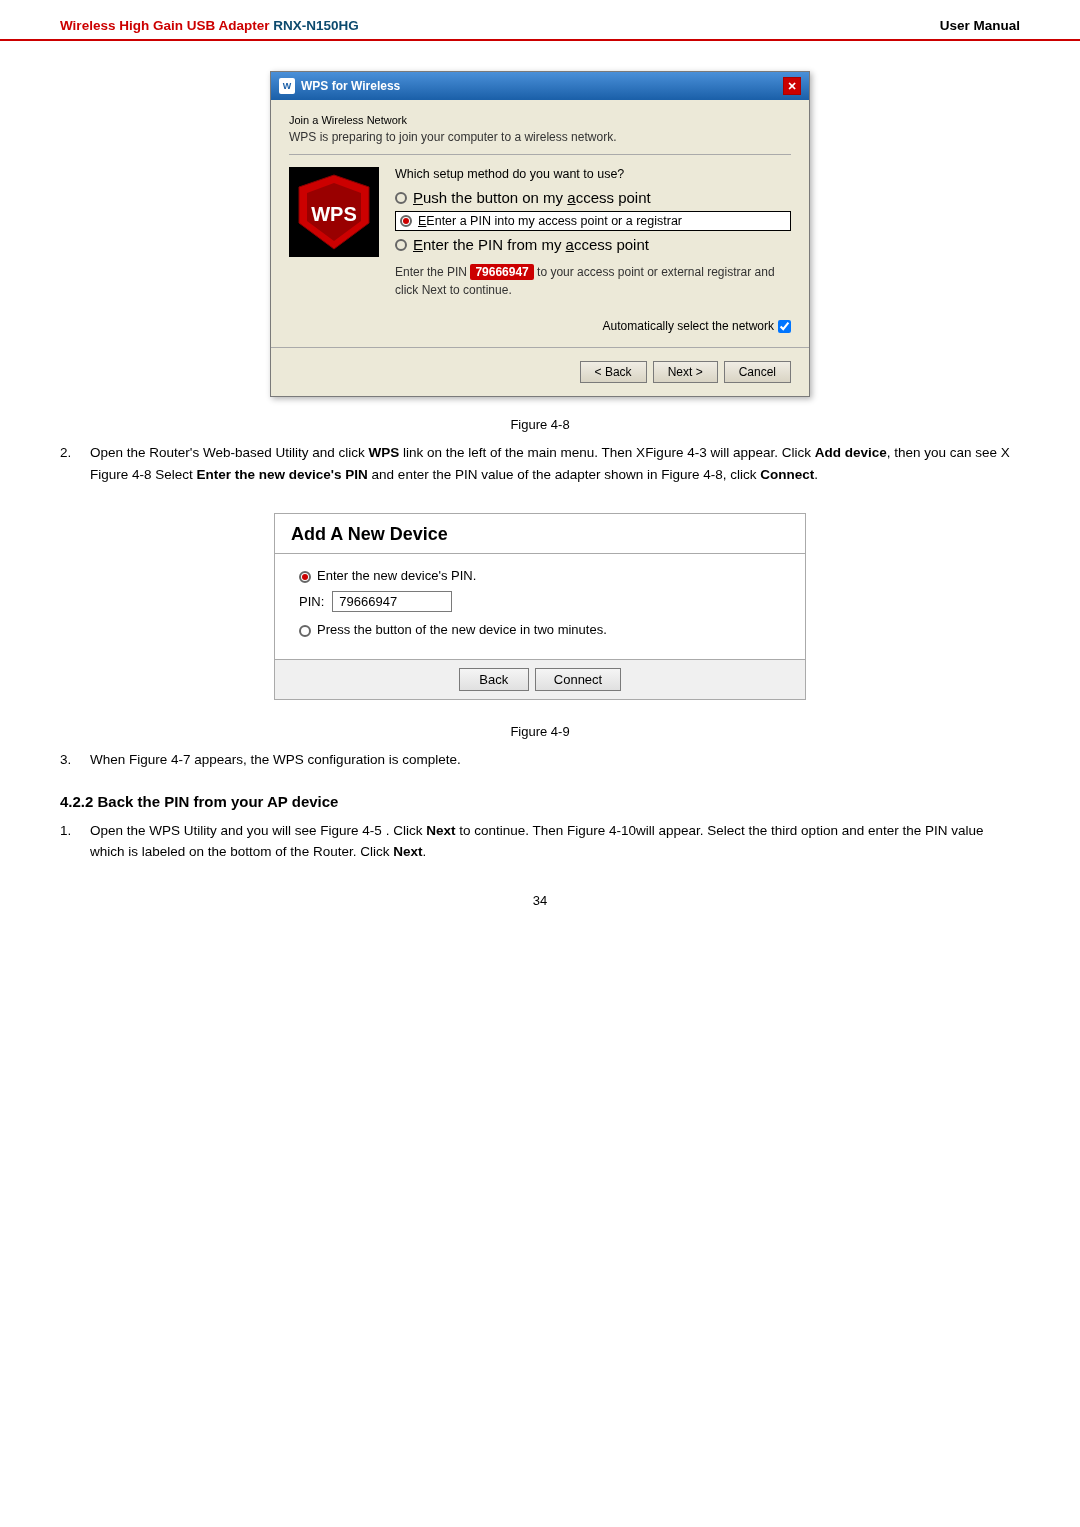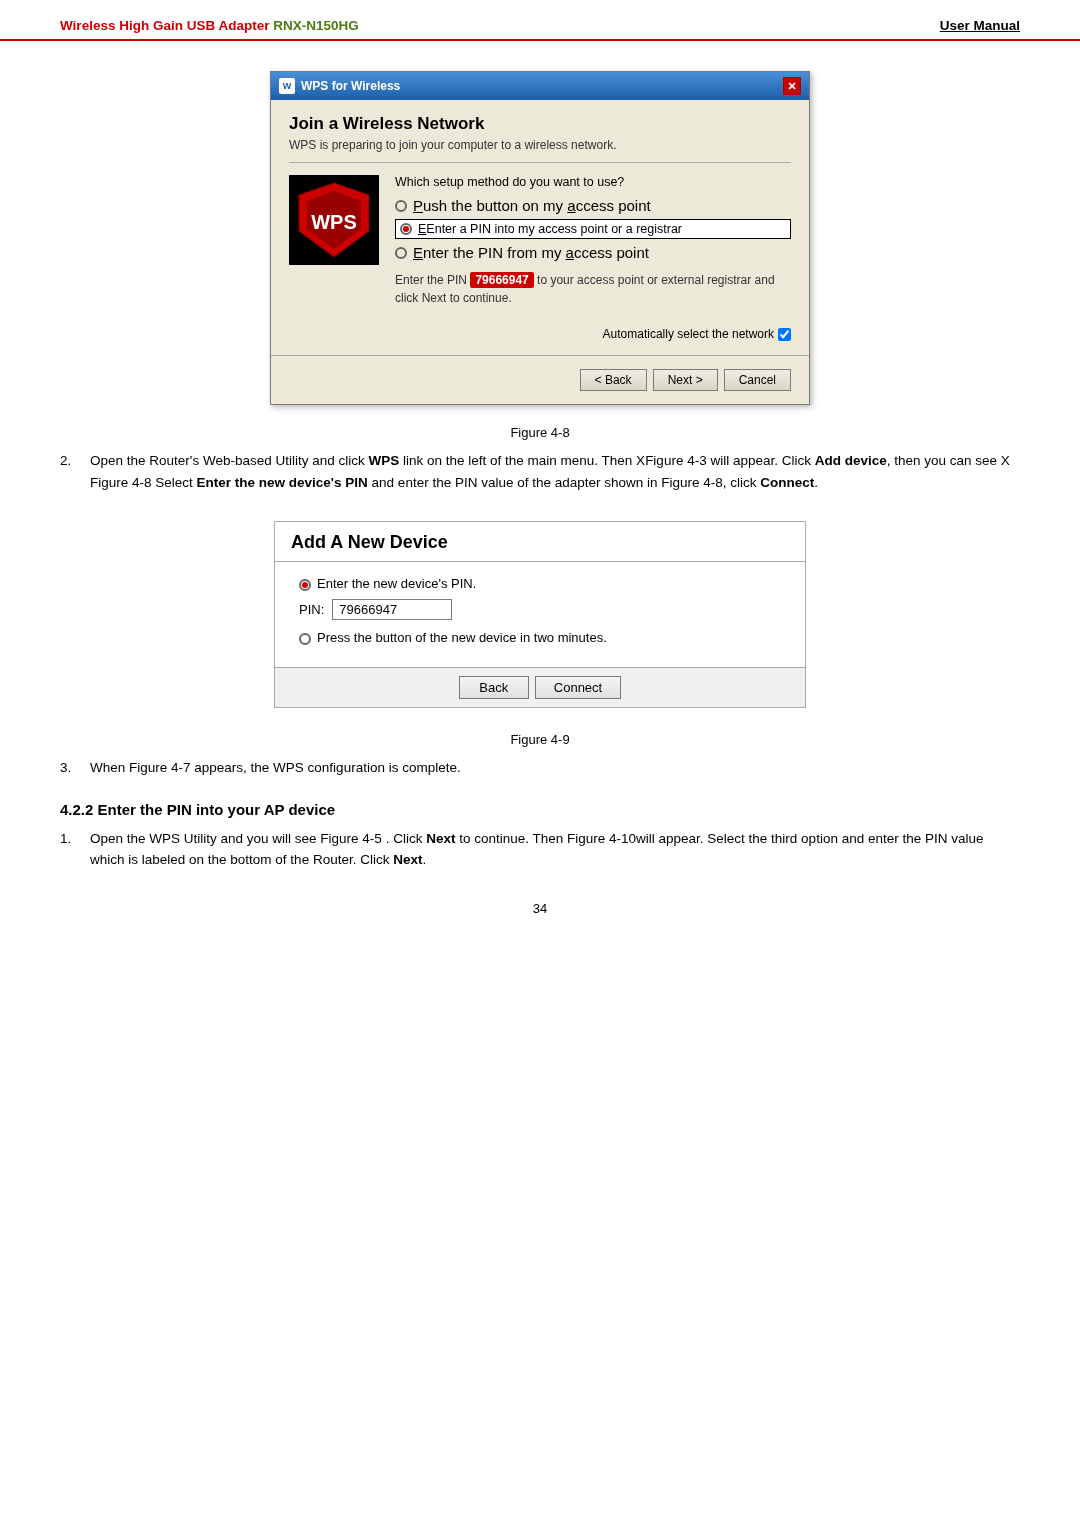--- a/index.html
+++ b/index.html
@@ -25,26 +25,25 @@
     .header-left {
       font-size: 13.5px;
       color: #000;
     }
     .header-left span.product {
       font-weight: bold;
       color: #cc0000;
     }
     .header-left span.model {
       font-weight: bold;
-      color: #4d7c0f;
+      color: #0c4a6e;
     }
     .header-right {
       font-size: 13.5px;
       font-weight: bold;
-      text-decoration: underline;
     }
 
     
     .page-content {
       padding: 30px 60px 40px 60px;
     }
 
     
     .figure-container {
       display: flex;
@@ -95,22 +94,22 @@
       align-items: center;
       justify-content: center;
       font-size: 11px;
       cursor: pointer;
       border: 1px solid #aa0000;
     }
     .wps-body {
       padding: 14px 18px 14px 18px;
     }
     .wps-join-title {
-      font-size: 17px;
-      font-weight: bold;
+      font-size: 11px;
+      font-weight: normal;
       margin-bottom: 4px;
     }
     .wps-subtitle {
       font-size: 12px;
       margin-bottom: 10px;
       color: #333;
     }
     .wps-divider {
       border: none;
       border-top: 1px solid #aaa;
@@ -431,21 +430,21 @@
     <div class="figure-caption">Figure 4-9</div>
   </div>
 
   <ul class="numbered-list">
     <li>
       <span class="list-num">3.</span>
       <span class="list-text">When Figure 4-7 appears, the WPS configuration is complete.</span>
     </li>
   </ul>
 
-  <div class="section-heading">4.2.2  Enter the PIN into your AP device</div>
+  <div class="section-heading">4.2.2  Back the PIN from your AP device</div>
 
   <ul class="numbered-list">
     <li>
       <span class="list-num">1.</span>
       <span class="list-text">
         Open the WPS Utility and you will see Figure 4-5 . Click <span class="bold">Next</span> to continue. Then Figure 4-10will appear. Select the third option and enter the PIN value which is labeled on the bottom of the Router. Click <span class="bold">Next</span>.
       </span>
     </li>
   </ul>
 

